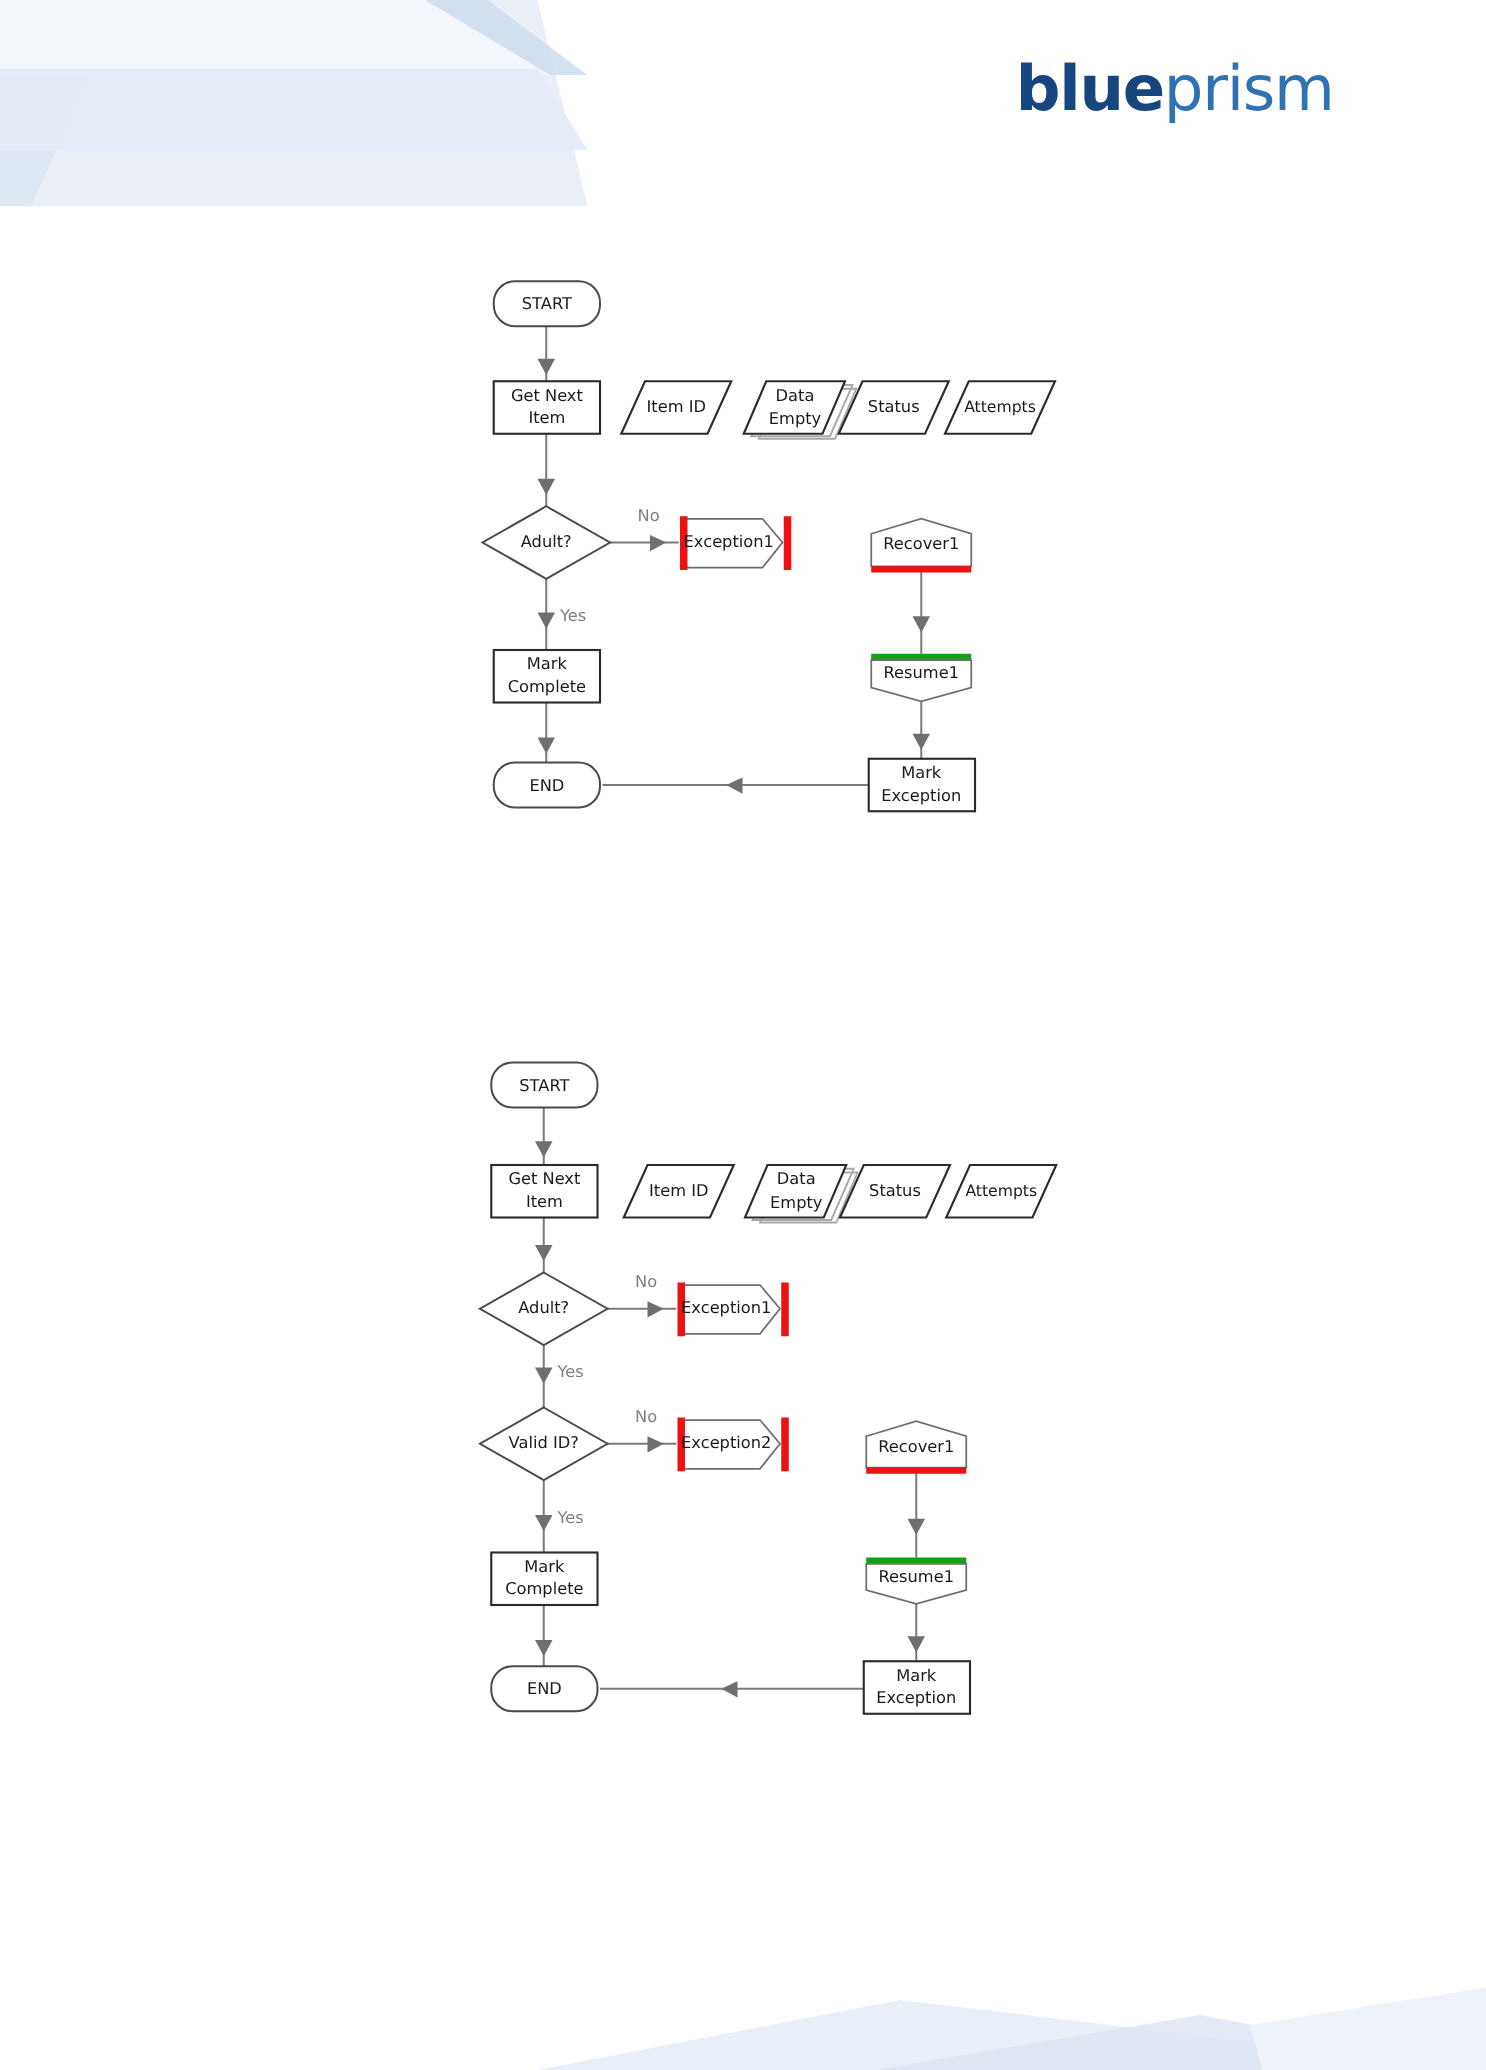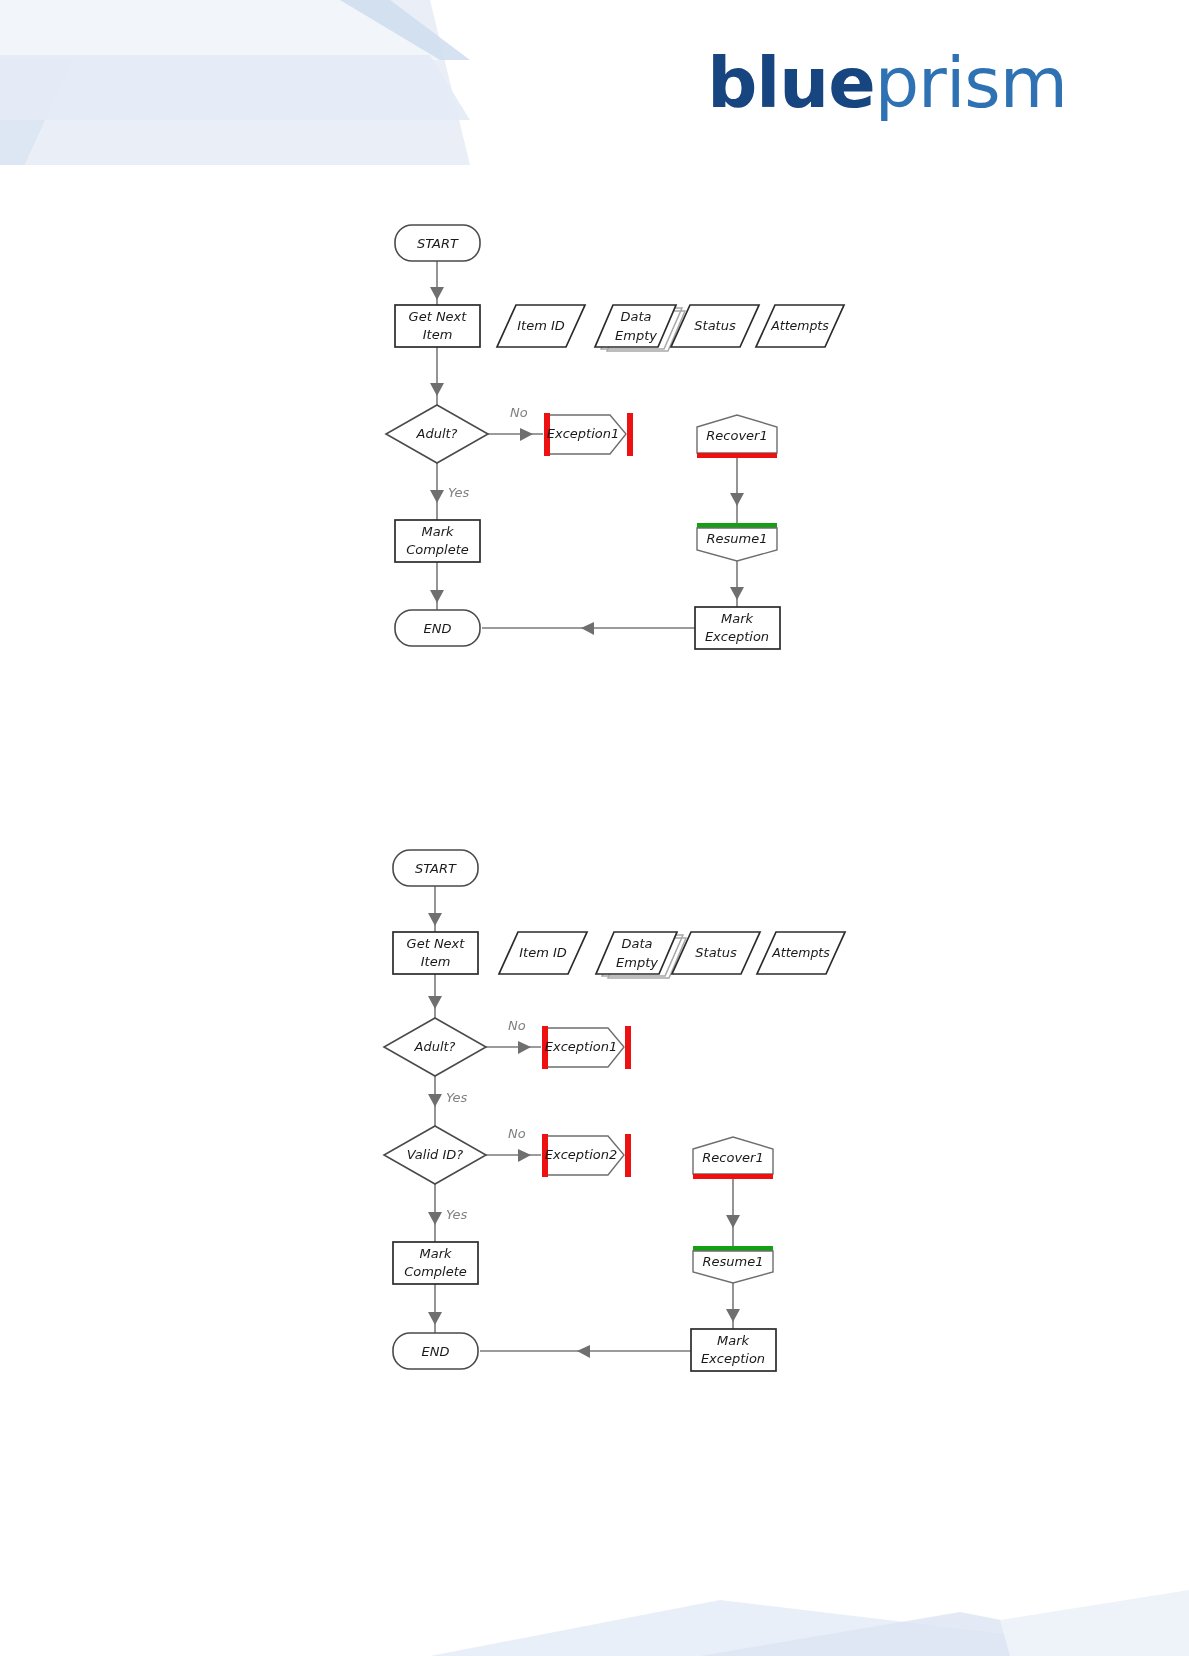--- a/index.html
+++ b/index.html
@@ -22,33 +22,32 @@
     width: 1189px; height: 1656px;
     pointer-events: none;
     z-index: 0;
   }
 
   
   .brand {
     position: absolute;
     right: 122px;
     top: 42px;
-    font-size: 70px;
+    font-size: 50px;
     letter-spacing: -1px;
     white-space: nowrap;
     z-index: 5;
   }
   .brand .b-blue   { color: #17457f; font-weight: bold; }
   .brand .b-prism  { color: #2f72b4; font-weight: normal; }
 
   
   .flow {
     position: absolute;
     z-index: 4;
-    font-style: italic;
   }
   .flow svg { display: block; overflow: visible; }
 
   
   .ntext {
     font-family: "DejaVu Sans", sans-serif;
     font-size: 13px;
     fill: #1a1a1a;
     text-anchor: middle;
     dominant-baseline: middle;

